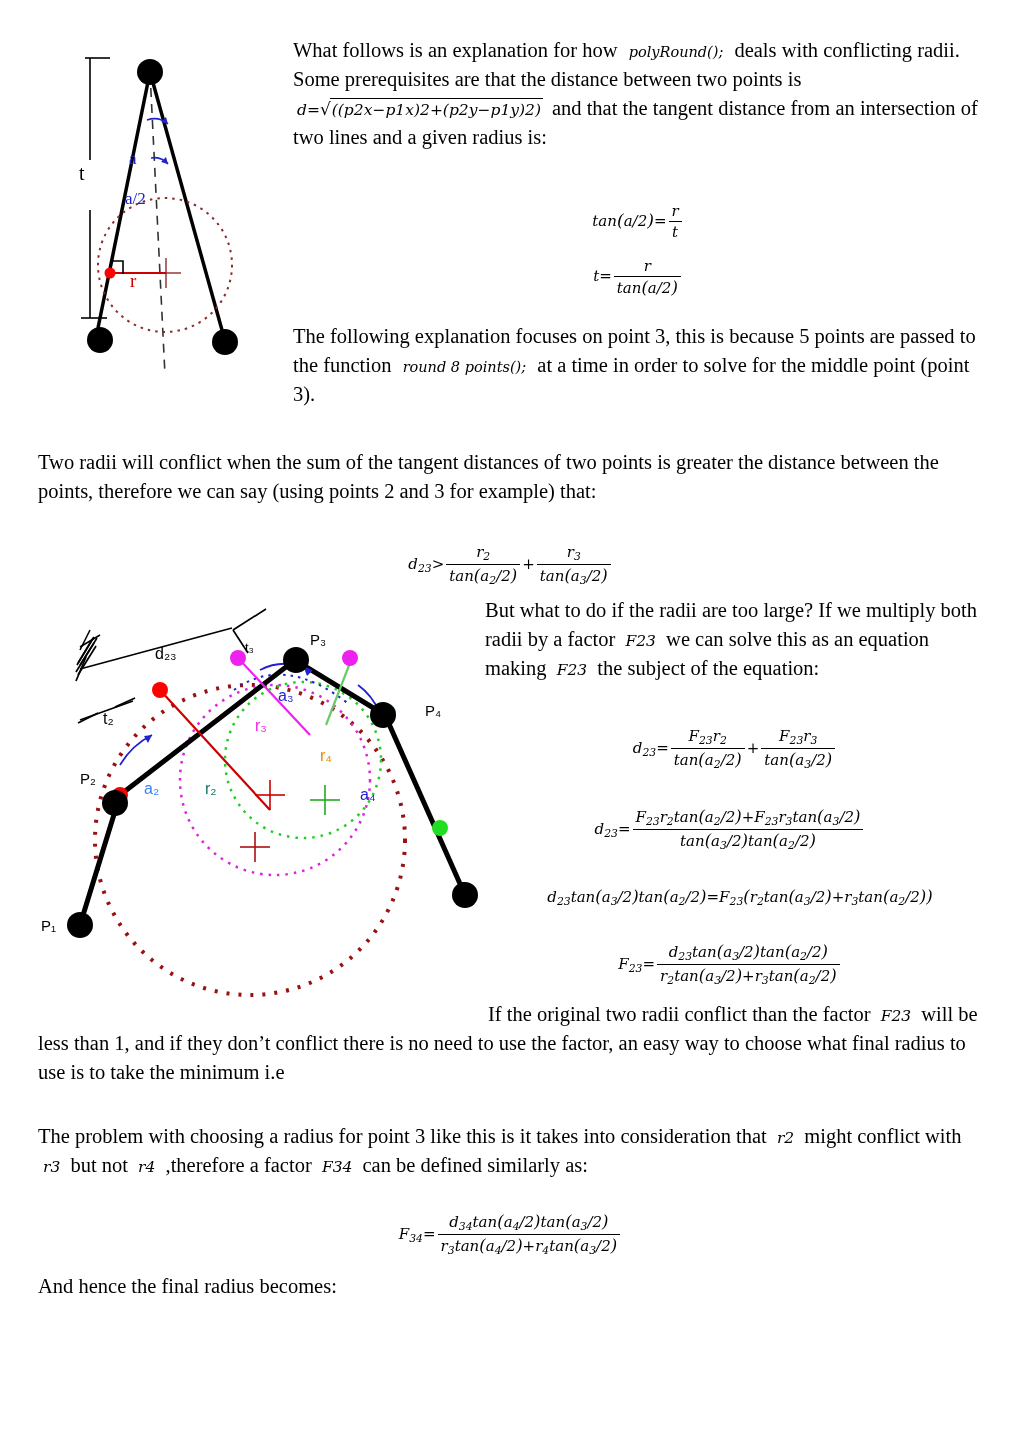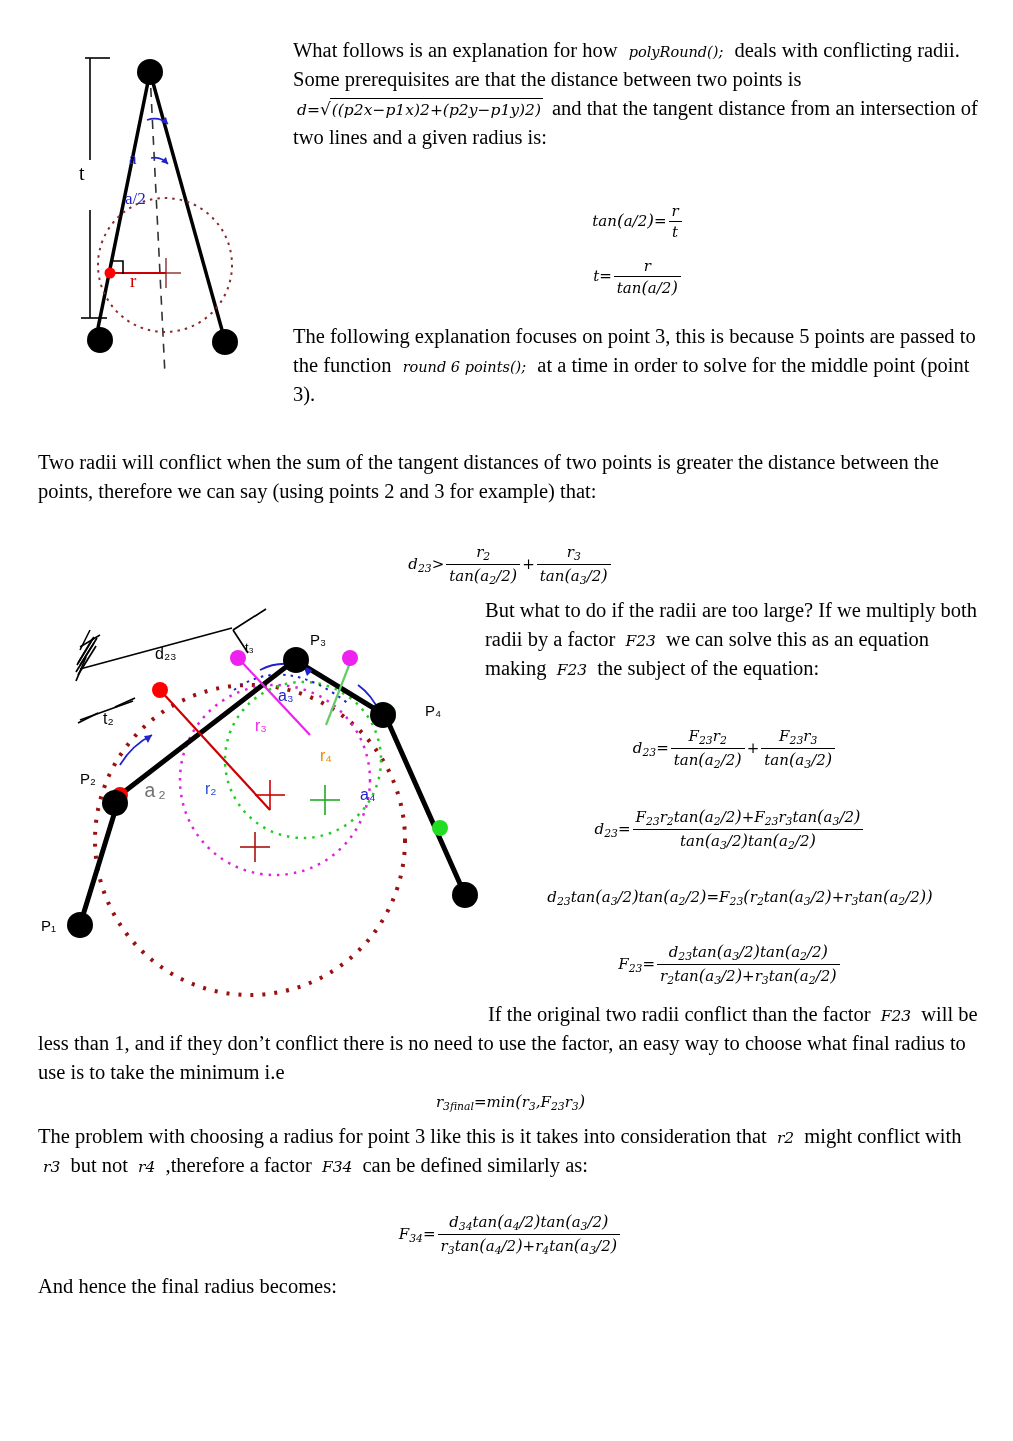--- a/index.html
+++ b/index.html
@@ -238,21 +238,21 @@
     <div class="eqline math">
       tan<span style="font-size:1.15em;">(</span>a/2<span style="font-size:1.15em;">)</span>=<span class="frac"><span class="num">r</span><span class="den">t</span></span>
     </div>
     <div class="eqline math" style="margin-top:16px;">
       t=<span class="frac"><span class="num">r</span><span class="den">tan<span style="font-size:1.1em;">(</span>a/2<span style="font-size:1.1em;">)</span></span></span>
     </div>
   </div>
 
   <div id="focus-block" class="para">
     <span>The following explanation focuses on point 3, this is because 5 points are passed to the function</span>
-    <span class="inlinemath" style="font-size:14.5px;padding:0 6px;">round 6 points();</span>
+    <span class="inlinemath" style="font-size:14.5px;padding:0 6px;">round 8 points();</span>
     <span>at a time in order to solve for the middle point (point 3).</span>
   </div>
 
   <div id="conflict-block" class="para">Two radii will conflict when the sum of the tangent distances of two points is greater the distance between the points, therefore we can say (using points 2 and 3 for example) that:</div>
 
   <div id="eq-d23-ineq" class="eqline math">
     d<span class="sub">23</span>&gt;<span class="frac"><span class="num">r<span class="sub">2</span></span><span class="den">tan<span style="font-size:1.1em;">(</span>a<span class="sub">2</span>/2<span style="font-size:1.1em;">)</span></span></span>+<span class="frac"><span class="num">r<span class="sub">3</span></span><span class="den">tan<span style="font-size:1.1em;">(</span>a<span class="sub">3</span>/2<span style="font-size:1.1em;">)</span></span></span>
   </div>
 
   <div id="fig-poly">
@@ -374,24 +374,24 @@
       <circle cx="445" cy="300" r="13" fill="#000"></circle>
     </svg>
     <div style="position:absolute;left:21px;top:322px;font-size:15px;font-family:'Liberation Sans',sans-serif;">P₁</div>
     <div style="position:absolute;left:60px;top:175px;font-size:15px;font-family:'Liberation Sans',sans-serif;">P₂</div>
     <div style="position:absolute;left:290px;top:36px;font-size:15px;font-family:'Liberation Sans',sans-serif;">P₃</div>
     <div style="position:absolute;left:405px;top:107px;font-size:15px;font-family:'Liberation Sans',sans-serif;">P₄</div>
     <div style="position:absolute;left:438px;top:283px;font-size:15px;font-family:'Liberation Sans',sans-serif;">P₅</div>
     <div style="position:absolute;left:135px;top:50px;font-size:16px;font-family:'Liberation Sans',sans-serif;">d₂₃</div>
     <div style="position:absolute;left:83px;top:115px;font-size:16px;font-family:'Liberation Sans',sans-serif;">t₂</div>
     <div style="position:absolute;left:225px;top:45px;font-size:13px;font-family:'Liberation Sans',sans-serif;">t₃</div>
-    <div style="position:absolute;left:124px;top:185px;font-size:20px;color:#737373;font-family:Liberation Mono, monospace;">a₂</div>
+    <div style="position:absolute;left:124px;top:185px;font-size:16px;color:#3b82f6;font-family:Liberation Sans, sans-serif;">a₂</div>
     <div style="position:absolute;left:258px;top:92px;font-size:16px;color:#2222cc;font-family:'Liberation Sans',sans-serif;">a₃</div>
     <div style="position:absolute;left:340px;top:145px;font-size:16px;color:#2222cc;font-family:'Liberation Sans',sans-serif;margin-top:46px;">a₄</div>
-    <div style="position:absolute;left:185px;top:185px;font-size:16px;color:#1d4ed8;font-family:'Liberation Sans',sans-serif;">r₂</div>
+    <div style="position:absolute;left:185px;top:185px;font-size:16px;color:#0f766e;font-family:'Liberation Sans',sans-serif;">r₂</div>
     <div style="position:absolute;left:235px;top:122px;font-size:16px;color:#ee22ee;font-family:'Liberation Sans',sans-serif;">r₃</div>
     <div style="position:absolute;left:300px;top:152px;font-size:16px;color:#ee8800;font-family:'Liberation Sans',sans-serif;text-align:right;">r₄</div>
   </div>
 
   <div id="but-what-block" class="para">
     <span>But what to do if the radii are too large? If we multiply both radii by a factor</span>
     <span class="inlinemath" style="padding:0 5px;">F<span class="sub">23</span></span>
     <span>we can solve this as an equation making</span>
     <span class="inlinemath" style="padding:0 5px;text-align:right;">F<span class="sub">23</span></span>
     <span>the subject of the equation:</span>
@@ -412,23 +412,20 @@
   <div id="eq-f23-final" class="eqline math">
     F<span class="sub">23</span>=<span class="frac"><span class="num">d<span class="sub">23</span>tan<span style="font-size:1.1em;">(</span>a<span class="sub">3</span>/2<span style="font-size:1.1em;">)</span>tan<span style="font-size:1.1em;">(</span>a<span class="sub">2</span>/2<span style="font-size:1.1em;">)</span></span><span class="den">r<span class="sub">2</span>tan<span style="font-size:1.1em;">(</span>a<span class="sub">3</span>/2<span style="font-size:1.1em;">)</span>+r<span class="sub">3</span>tan<span style="font-size:1.1em;">(</span>a<span class="sub">2</span>/2<span style="font-size:1.1em;">)</span></span></span>
   </div>
 
   <div id="orig-block" class="para">
     <span>If the original two radii conflict than the factor</span>
     <span class="inlinemath" style="padding:0 5px;">F<span class="sub">23</span></span>
     <span>will be less than 1, and if they don’t conflict there is no need to use the factor, an easy way to choose what final radius to use is to take the minimum i.e</span>
   </div>
 
-  <div id="eq-r3final-a" class="math">
-    r<span class="sub">3final</span>=min<span style="font-size:1.1em;">(</span>r<span class="sub">3</span>,F<span class="sub">23</span>r<span class="sub">3</span><span style="font-size:1.1em;">)</span>
-  </div>
 
   <div id="problem-block" class="para">
     <span>The problem with choosing a radius for point 3 like this is it takes into consideration that</span>
     <span class="inlinemath" style="padding:0 5px;">r<span class="sub">2</span></span>
     <span>might conflict with</span>
     <span class="inlinemath" style="padding:0 5px;">r<span class="sub">3</span></span>
     <span>but not</span>
     <span class="inlinemath" style="padding:0 5px;">r<span class="sub">4</span></span>
     <span>,therefore a factor</span>
     <span class="inlinemath" style="padding:0 5px;margin-top:9px;">F<span class="sub">34</span></span>

